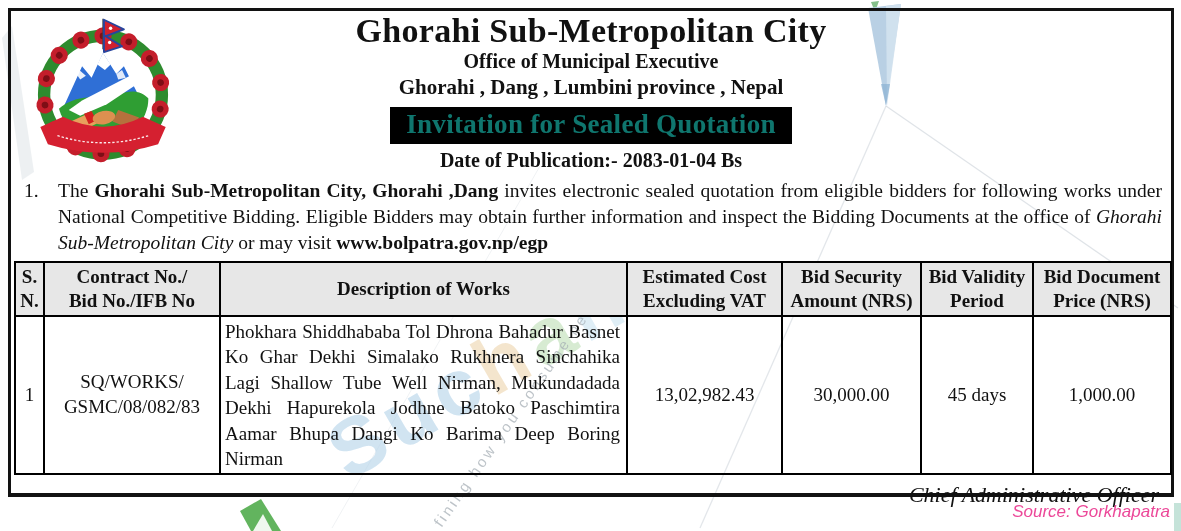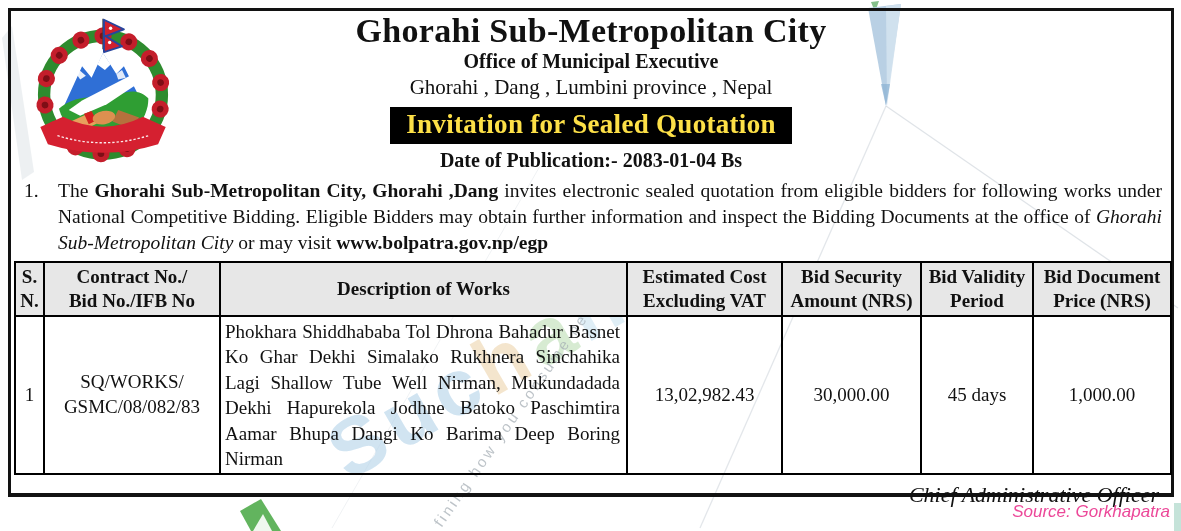--- a/index.html
+++ b/index.html
@@ -26,23 +26,23 @@
   }
   
   .notice{
     position:absolute;left:8px;top:8px;width:1166px;height:489px;box-sizing:border-box;
     border:3px solid #121212;border-bottom-width:4px;z-index:2;background:transparent;
   }
   .emblem{position:absolute;left:16px;top:4px;width:152px;height:152px;}
   .head{ text-align:center;padding-top:2px; }
   .title{font-size:34px;font-weight:bold;line-height:1.06;letter-spacing:.3px;}
   .subtitle{font-size:20px;font-weight:bold;margin-top:1px;}
-  .address{font-size:21px;font-weight:normal;margin-top:2px;}
+  .address{font-size:21px;font-weight:bold;margin-top:2px;}
   .banner{
-    display:inline-block;background:#000;color:#fde047;font-size:27px;font-weight:bold;
+    display:inline-block;background:#000;color:#0f766e;font-size:27px;font-weight:bold;
     padding:2px 16px 4px 16px;margin-top:7px;letter-spacing:.3px;
   }
   .pubdate{font-size:20px;font-weight:bold;margin-top:5px;}
   .intro{display:flex;margin:6px 9px 5px 13px;font-size:19.5px;line-height:26px;}
   .intro-num{width:34px;flex:none;}
   .intro-text{flex:1;text-align:justify;}
   .intro-text .b{font-weight:bold;margin-top:8px;}
   .intro-text .i{font-style:italic;}
   
   table.works{

